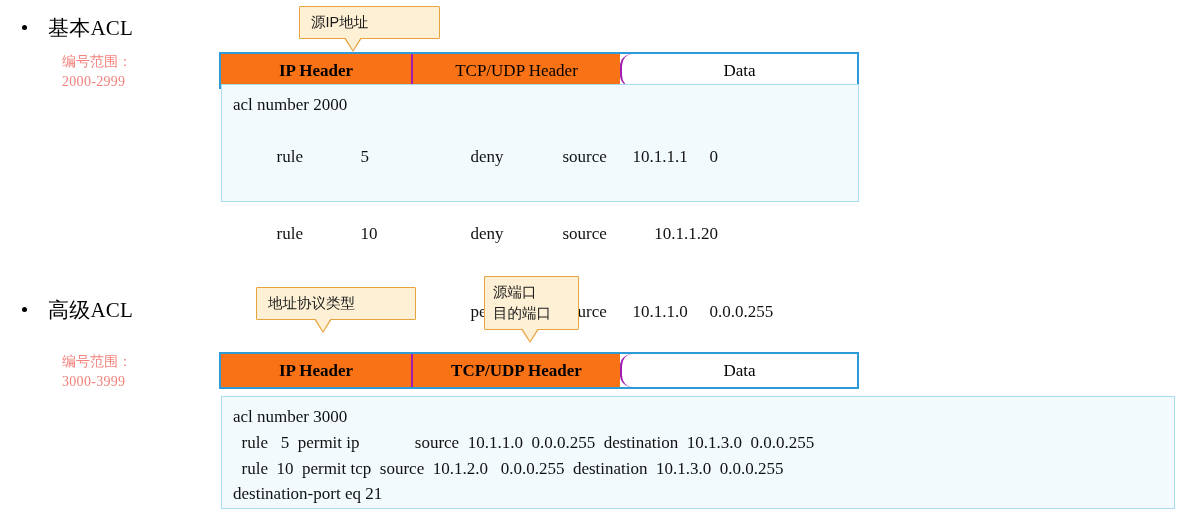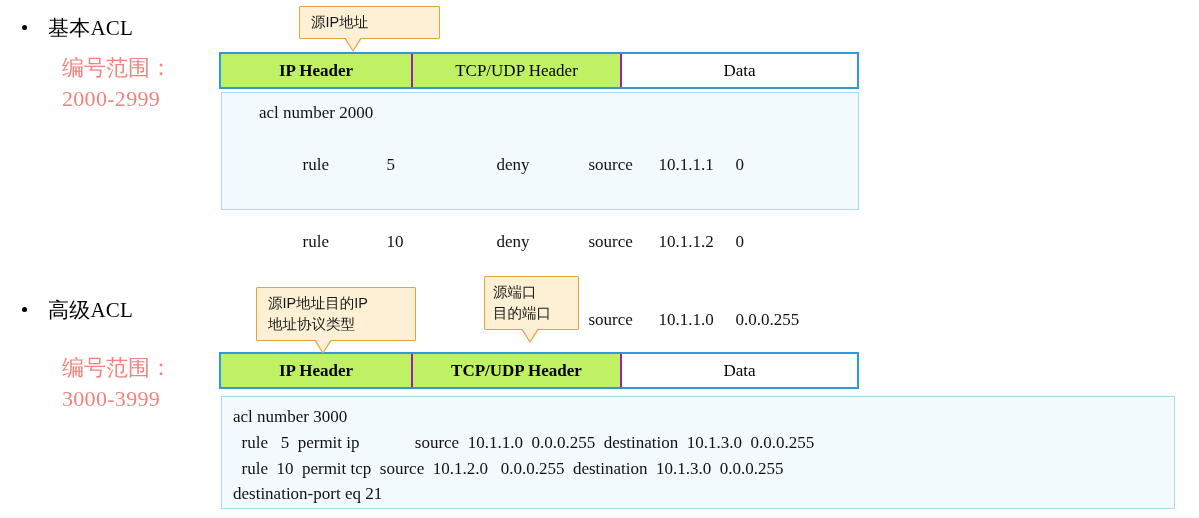--- a/index.html
+++ b/index.html
@@ -33,48 +33,48 @@
     flex: 0 0 auto;
   }
   .bullet-label {
     font-size: 21px;
     color: #000000;
     white-space: nowrap;
     letter-spacing: 0.2px;
   }
   .range-label {
     position: absolute;
-    font-size: 22px;
+    font-size: 14px;
     color: #F4827C;
     line-height: 1.42;
     white-space: nowrap;
   }
   .range-label .num { letter-spacing: 0.3px; }
 
   
   .pkt-table {
     position: absolute;
     display: flex;
     border: 2px solid #2E9BD6;
     box-sizing: border-box;
     height: 37px;
   }
   .pkt-cell {
     display: flex;
     align-items: center;
     justify-content: center;
     font-size: 17px;
     color: #000000;
-    background: #bef264;
+    background: #f97316;
     box-sizing: border-box;
     white-space: nowrap;
   }
   .pkt-cell + .pkt-cell { border-left: 2px solid #a21caf; }
   .pkt-cell.bold { font-weight: bold; }
-  .pkt-cell.plain-bg { background: #FFFFFF; }
+  .pkt-cell.plain-bg { background: #FFFFFF; border-radius: 12px; }
 
   .cell-ip   { width: 190px; }
   .cell-tcp  { width: 209px; }
   .cell-data { flex: 1 1 auto; }
 
   
   .callout {
     position: absolute;
     background: #FDF0D5;
     border: 1px solid #E8A33D;
@@ -147,29 +147,29 @@
     <span class="tail-outer" style="left:44px;"></span>
     <span class="tail-inner" style="left:44px;"></span>
   </div>
 
   <div class="pkt-table" style="left:219px; top:52px; width:640px;">
     <div class="pkt-cell cell-ip bold">IP Header</div>
     <div class="pkt-cell cell-tcp">TCP/UDP Header</div>
     <div class="pkt-cell cell-data plain-bg">Data</div>
   </div>
 
-  <div class="code-block" style="left:221px; top:92px; width:638px; height:118px;padding-left:26px;">
+  <div class="code-block" style="left:221px; top:84px; width:638px; height:118px;">
     <div class="code-line">acl number 2000</div>
 
     <div class="code-line">
       <span class="col" style="width:18px;"></span><span class="col" style="width:84px;">rule</span><span class="col" style="width:110px;">5</span><span class="col" style="width:92px;">deny</span><span class="col" style="width:70px;">source</span><span class="col" style="width:77px;">10.1.1.1</span><span class="col">0</span>
     </div>
 
     <div class="code-line">
-      <span class="col" style="width:18px;"></span><span class="col" style="width:84px;">rule</span><span class="col" style="width:110px;">10</span><span class="col" style="width:92px;">deny</span><span class="col" style="width:70px;">source</span><span class="col" style="width:77px;">10.1.1.2</span><span class="col">0</span>
+      <span class="col" style="width:18px;"></span><span class="col" style="width:84px;">rule</span><span class="col" style="width:110px;">10</span><span class="col" style="width:92px;">deny</span><span class="col" style="width:70px;">source</span><span class="col" style="width:77px;text-align:right;">10.1.1.2</span><span class="col">0</span>
     </div>
 
     <div class="code-line">
       <span class="col" style="width:18px;"></span><span class="col" style="width:84px;">rule</span><span class="col" style="width:110px;">15</span><span class="col" style="width:92px;">permit</span><span class="col" style="width:70px;">source</span><span class="col" style="width:77px;">10.1.1.0</span><span class="col">0.0.0.255</span>
     </div>
   </div>
 </div>
 
 <div class="section">
 
@@ -177,21 +177,20 @@
     <span class="bullet-dot"></span>
     <span class="bullet-label">高级ACL</span>
   </div>
 
   <div class="range-label" style="left:62px; top:352px;">
     <div>编号范围：</div>
     <div class="num">3000-3999</div>
   </div>
 
   <div class="callout" style="left:256px; top:287px; width:160px;">
-    <div>源IP地址目的IP</div>
     <div>地址协议类型</div>
     <span class="tail-outer" style="left:57px;"></span>
     <span class="tail-inner" style="left:57px;"></span>
   </div>
 
   <div class="callout" style="left:484px; top:276px; width:95px;padding-left:8px;">
     <div>源端口</div>
     <div>目的端口</div>
     <span class="tail-outer" style="left:36px;"></span>
     <span class="tail-inner" style="left:36px;"></span>

